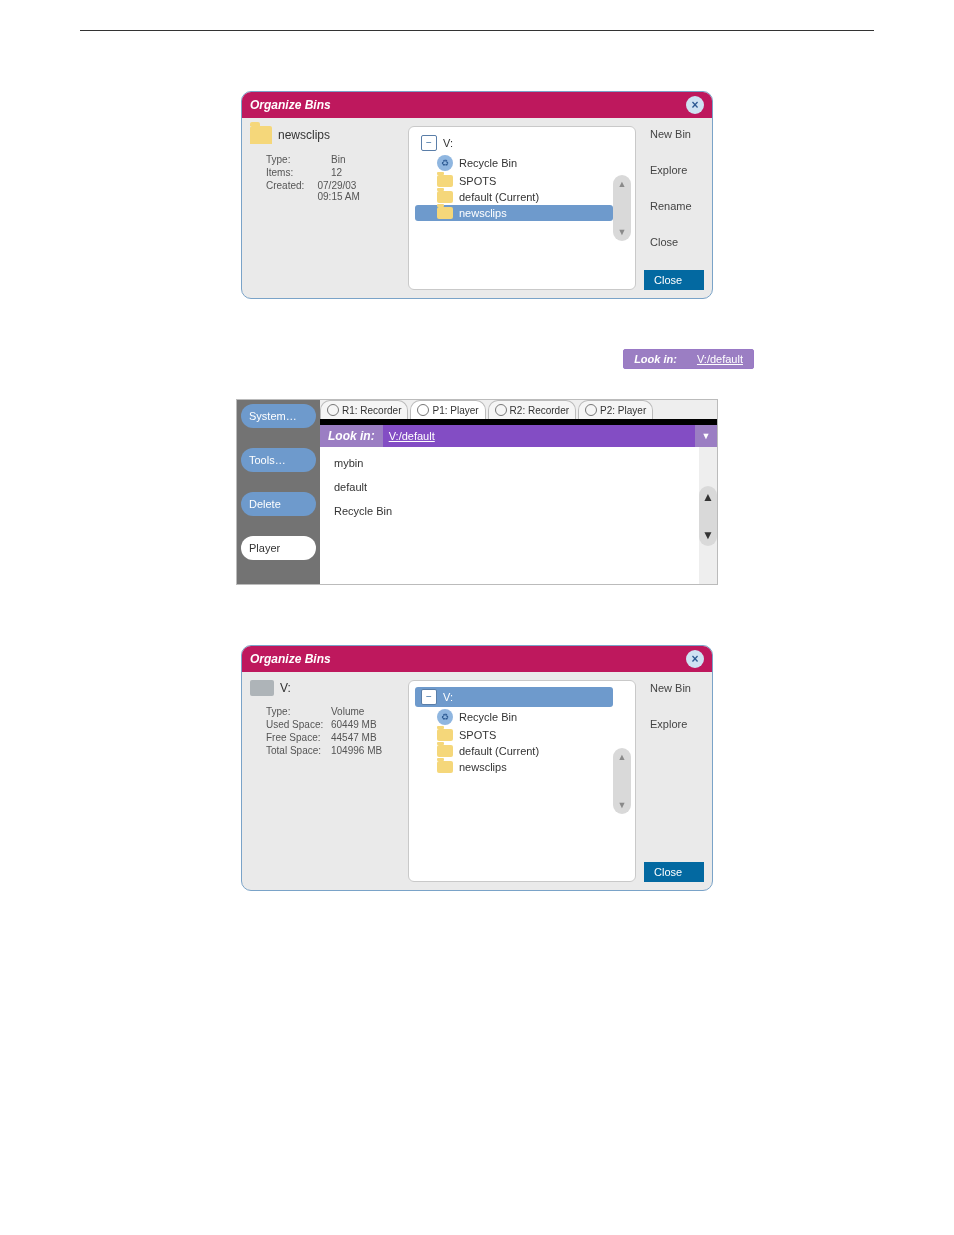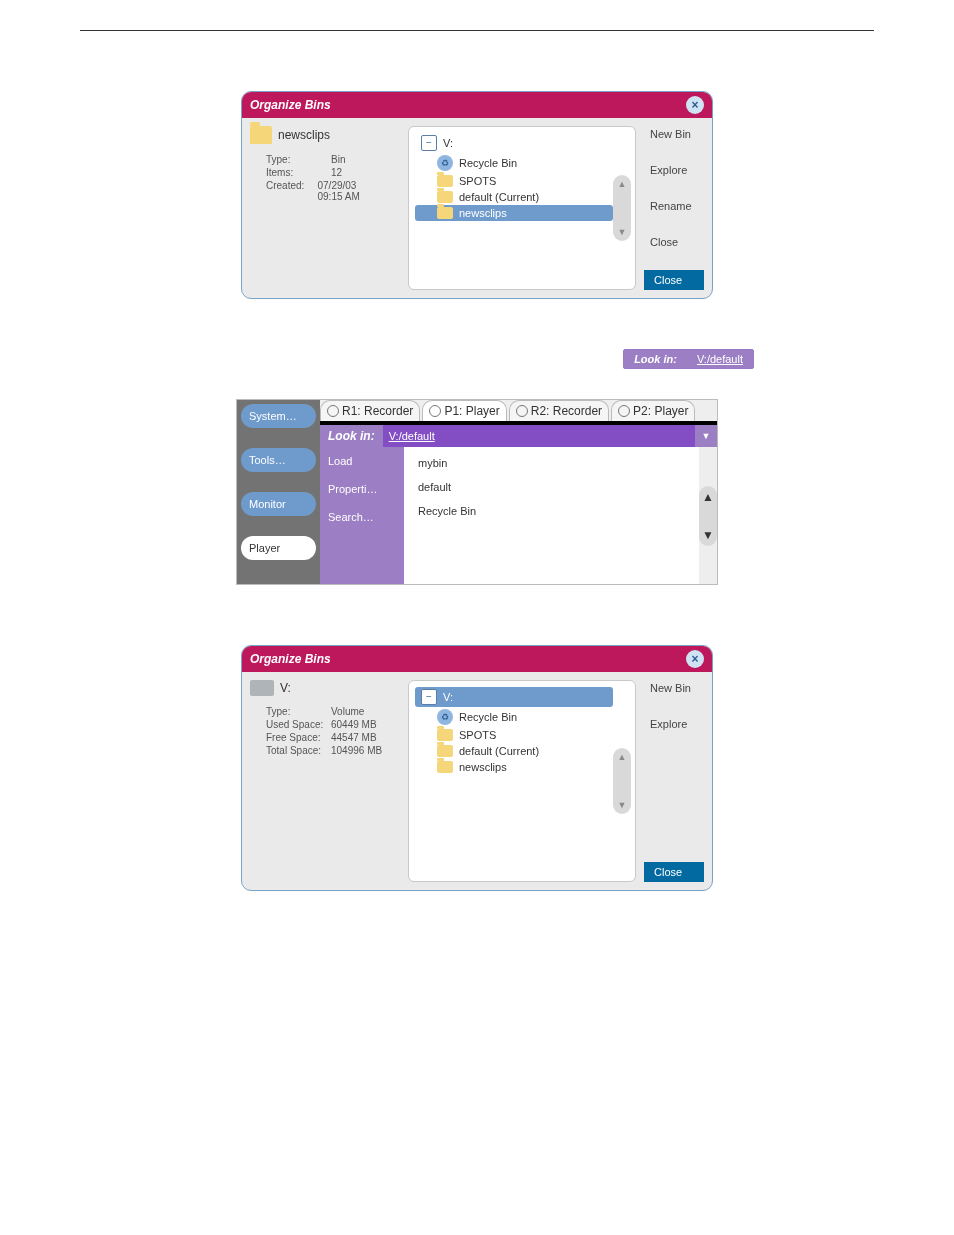--- a/index.html
+++ b/index.html
@@ -41,21 +41,21 @@
 .lookin-snippet .lab{background:#9b7ec3;color:#fff;font-style:italic;font-weight:bold;padding:3px 10px}
 .lookin-snippet .val{background:#9b7ec3;color:#fff;text-decoration:underline;padding:3px 10px}
 
 
 .panel2{border:1px solid #bbb;width:480px;margin:0 auto;display:flex;background:#fff}
 .sidebar{width:75px;background:#737373;display:flex;flex-direction:column;padding:4px;gap:20px}
 .side-item{background:#6e9acc;color:#fff;border-radius:14px;font-size:11px;padding:6px 8px;cursor:pointer}
 .side-item.active{background:#fff;color:#333}
 .purple-col{width:80px;background:#9b7ec3;display:flex;flex-direction:column;padding:2px;gap:4px}
 .purple-btn{background:#9b7ec3;color:#fff;border-radius:14px;font-size:11px;padding:6px 6px;cursor:pointer;text-align:left}
-.tabs-row{display:flex;background:#eee;font-size:12px;border-bottom:4px solid #000000}
+.tabs-row{display:flex;background:#eee;font-size:10px;border-bottom:6px solid #000000}
 .tab{border:1px solid #bbb;border-bottom:none;border-radius:10px 10px 0 0;background:#f5f5f5;padding:3px 6px;display:flex;align-items:center;gap:3px;margin-right:2px;cursor:pointer}
 .tab.active{background:#fff}
 .radio{width:10px;height:10px;border:1px solid #777;border-radius:50%;display:inline-block}
 .lookin-row{display:flex;background:#9b7ec3}
 .lookin-row .lab{color:#fff;font-style:italic;font-weight:bold;padding:4px 8px;font-size:12px}
 .lookin-row .path-box{flex:1;background:#834dc4;color:#fff;font-size:11px;display:flex;align-items:center;padding:0 6px;text-decoration:underline}
 .lookin-row .drop{width:22px;background:#9b7ec3;color:#fff;display:flex;align-items:center;justify-content:center;font-size:9px}
 .main2{flex:1;display:flex;flex-direction:column}
 .body2{flex:1;display:flex}
 .list-area{flex:1;background:#fff;padding:4px 10px;font-size:11px}
@@ -142,21 +142,21 @@
     <span class="val">V:/default</span>
   </span>
 </div>
 
 <div style="height:30px"></div>
 
 <div class="panel2">
   <div class="sidebar">
     <div class="side-item">System…</div>
     <div class="side-item">Tools…</div>
-    <div class="side-item">Monitor</div>
+    <div class="side-item">Delete</div>
     <div class="side-item active">Player</div>
     <div style="flex:1"></div>
   </div>
   <div class="main2">
     <div class="tabs-row">
       <div class="tab">
             <span class="radio"></span>
             <span>R1: Recorder</span>
           </div>
       <div class="tab active">
@@ -171,25 +171,20 @@
             <span class="radio"></span>
             <span>P2: Player</span>
           </div>
     </div>
     <div class="lookin-row">
       <span class="lab">Look in:</span>
       <span class="path-box">V:/default</span>
       <span class="drop">▼</span>
     </div>
     <div class="body2">
-      <div class="purple-col">
-        <div class="purple-btn">Load</div>
-        <div class="purple-btn">Properti…</div>
-        <div class="purple-btn">Search…</div>
-      </div>
       <div class="list-area">
         <div class="list-item">mybin</div>
         <div class="list-item">default</div>
         <div class="list-item">Recycle Bin</div>
       </div>
       <div class="vscroll2">
         <div class="thumb">
               <span class="arr">▲</span>
               <span class="arr">▼</span>
             </div>

